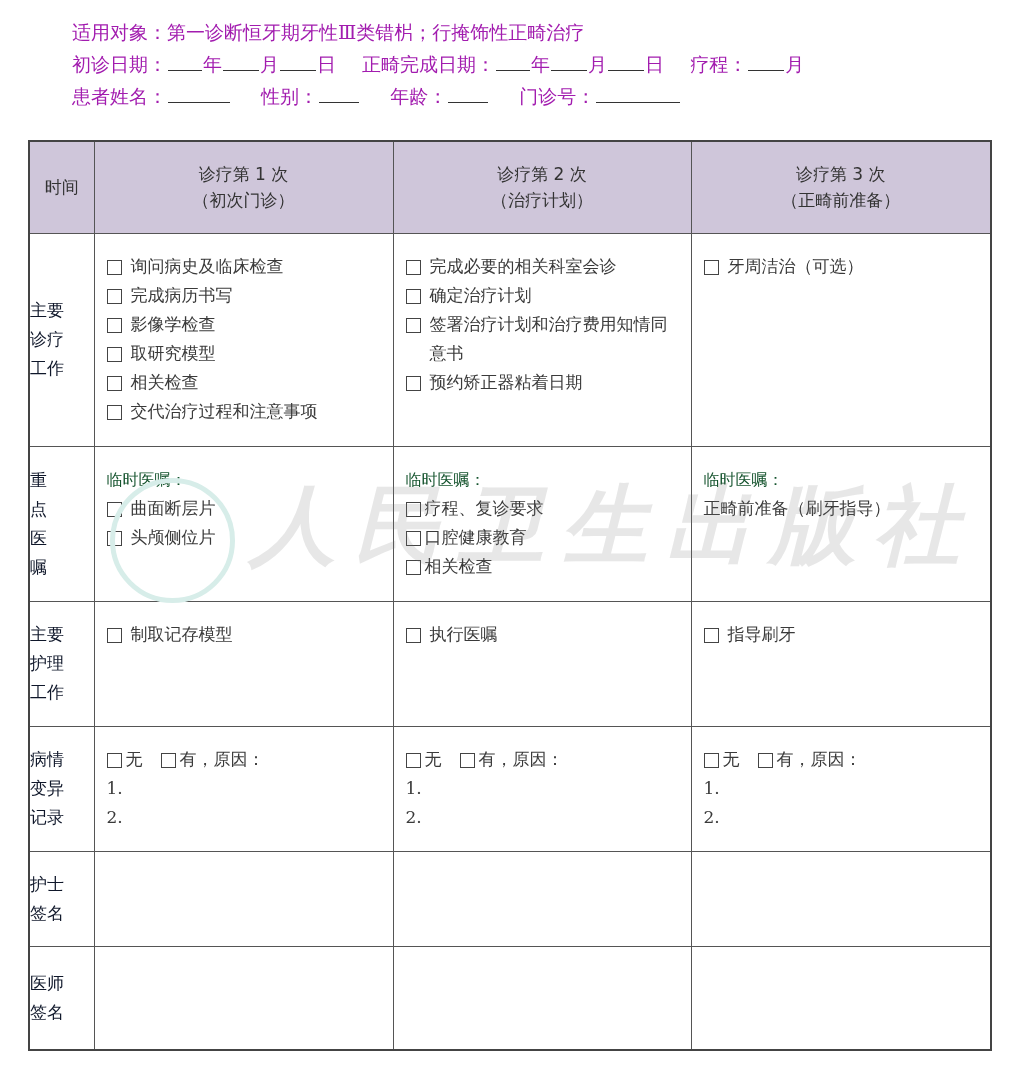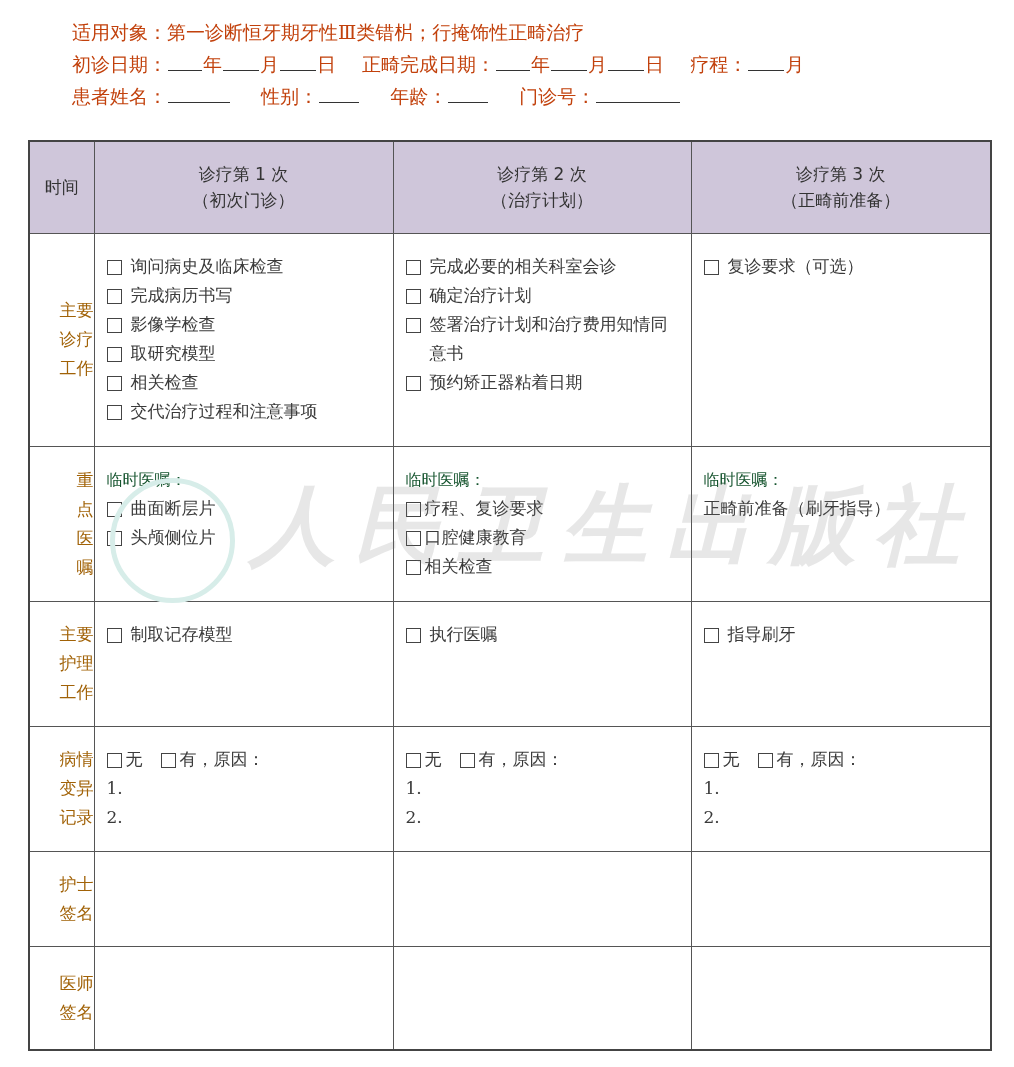--- a/index.html
+++ b/index.html
@@ -1,26 +1,26 @@
 <!DOCTYPE html>
 <html><head>
 <meta charset="utf-8">
 <style>
   html, body { margin:0; padding:0; background:#ffffff; }
   body { width:1014px; height:1067px; position:relative; overflow:hidden;
          font-family:"DejaVu Serif","Liberation Serif",serif; color:#2a2a2a; }
-  .header { position:absolute; left:72px; top:16px; font-size:19px; line-height:32px; color:#c2410c; }
+  .header { position:absolute; left:72px; top:16px; font-size:19px; line-height:32px; color:#a21caf; }
   .hline { white-space:nowrap; }
   .blank { display:inline-block; border-bottom:1.5px solid #333; height:18px; vertical-align:baseline; margin:0 1px; }
   .gap { display:inline-block; }
   table.pathway { position:absolute; left:28px; top:140px; border-collapse:collapse; table-layout:fixed; width:962px; }
   table.pathway td, table.pathway th { border:1.5px solid #555; vertical-align:top; padding:0; }
   table.pathway { border:2px solid #444; }
   th { background:#cfc6da; font-family:"DejaVu Sans","Liberation Sans",sans-serif; font-weight:normal; color:#333; font-size:17px; line-height:26px; text-align:center; vertical-align:middle !important; }
-  .rowlabel { text-align:right; font-size:17px; line-height:29px; color:#a16207; vertical-align:middle !important; }
+  .rowlabel { text-align:left; font-size:17px; line-height:29px; color:#0f172a; vertical-align:middle !important; }
   .rowlabel span { display:block; }
   .cell { padding:18px 0 0 12px !important; font-size:17px; line-height:29px; color:#3a3a3a; }
   .item { display:flex; align-items:flex-start; }
   .box { display:inline-block; width:13px; height:13px; border:1.3px solid #444; margin-top:8px; margin-right:9px; flex:none; }
   .box.tight { margin-right:4px; }
   .itemtext { display:inline-block; }
   .subhead { font-family:"DejaVu Sans","Liberation Sans",sans-serif; color:#14532d; font-size:16px; }
   .varline { display:flex; align-items:flex-start; white-space:nowrap; }
   .varline .sp { display:inline-block; width:18px; }
   .watermark { position:absolute; left:100px; top:458px; width:830px; height:140px; pointer-events:none; }
@@ -120,21 +120,21 @@
             <span class="itemtext" style="width:254px">签署治疗计划和治疗费用知情同意书</span>
           </div>
       <div class="item">
             <span class="box"></span>
             <span class="itemtext">预约矫正器粘着日期</span>
           </div>
     </td>
     <td class="cell" style="padding-top:20px">
       <div class="item">
             <span class="box"></span>
-            <span class="itemtext">复诊要求（可选）</span>
+            <span class="itemtext">牙周洁治（可选）</span>
           </div>
     </td>
   </tr>
 
   <tr style="height:155px">
     <td class="rowlabel">
       <span>重</span>
       <span>点</span>
       <span>医</span>
       <span>嘱</span>

